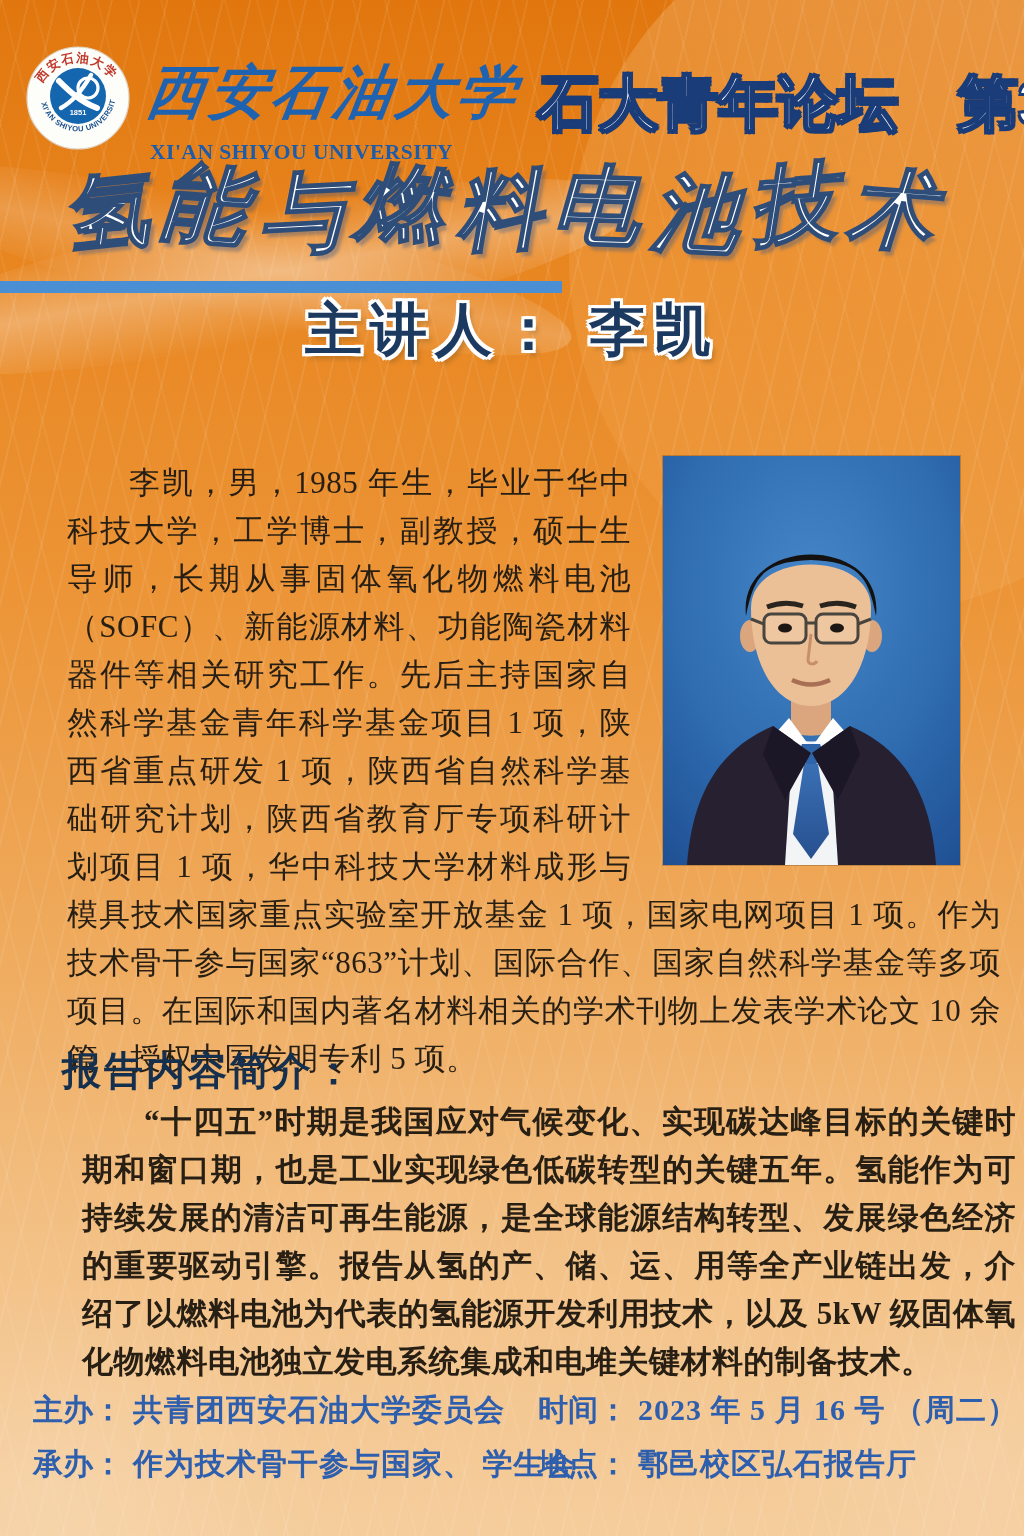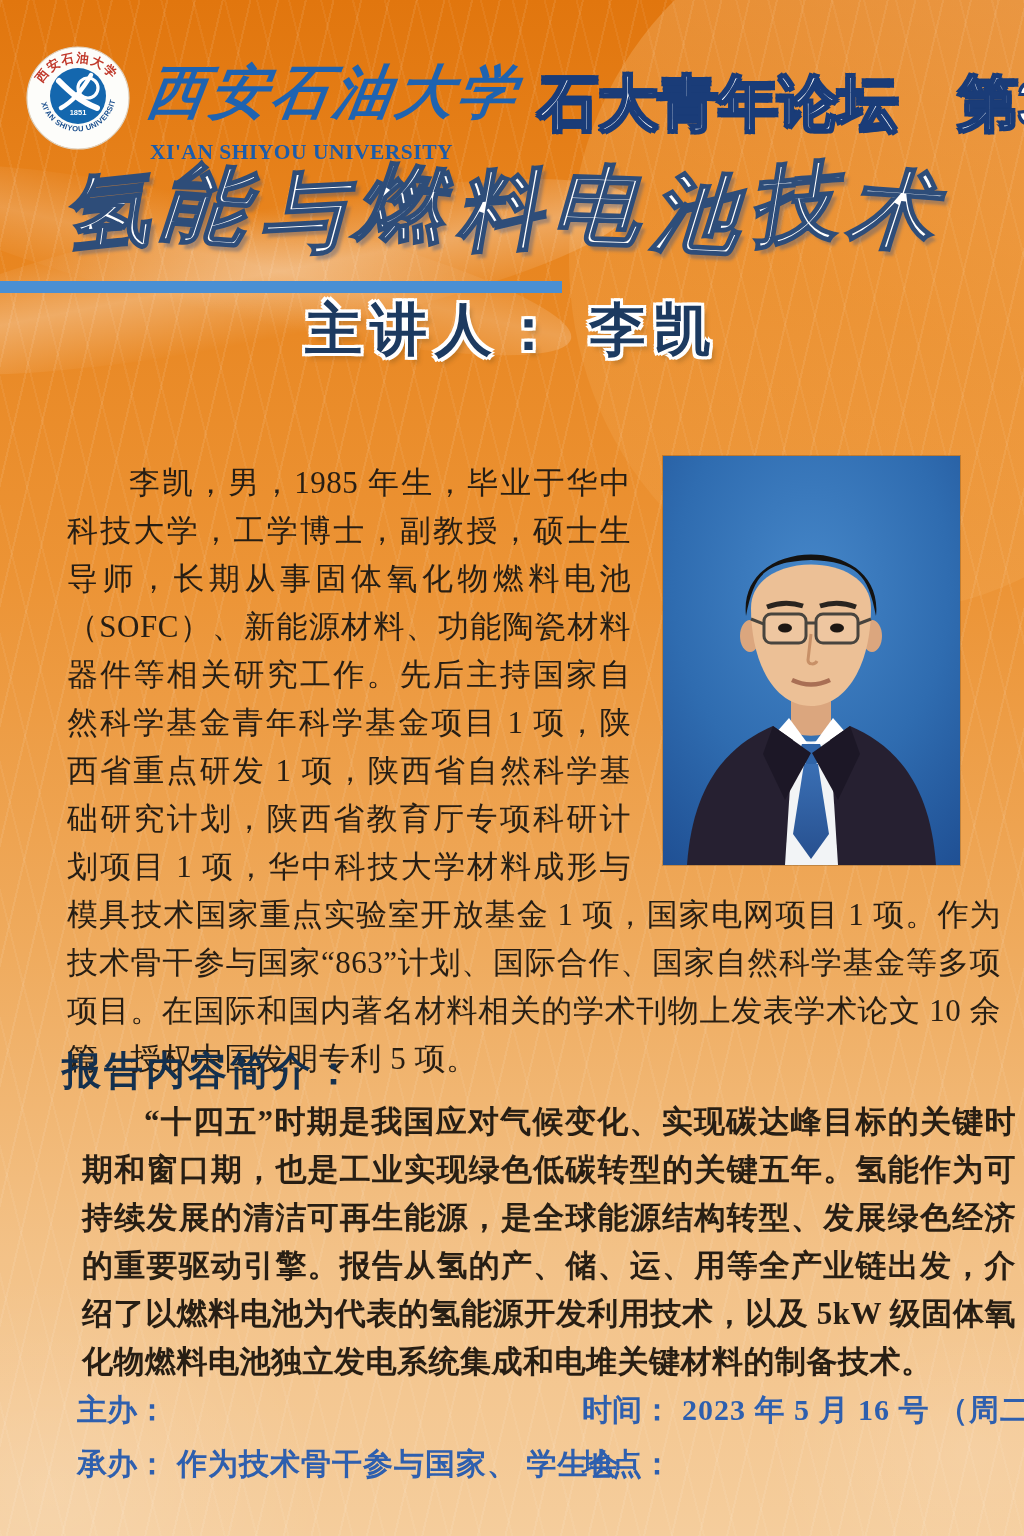--- a/index.html
+++ b/index.html
@@ -99,21 +99,21 @@
     float:right; width:297px; height:409px; margin:1px 45px 16px 32px;
     box-shadow:0 0 0 1px rgba(60,40,10,0.25);
   }
   .photo svg{display:block; width:100%; height:100%;}
 
   .footer{
     position:absolute; left:33px; top:1390px; width:970px;
     font-size:30px; font-weight:bold; color:#2e5fae; line-height:40px;
   }
   .footer-row{display:flex; margin-bottom:14px;}
-  .footer-cell-left{width:505px; flex:0 0 505px; display:flex;margin-left:44px;}
+  .footer-cell-left{width:505px; flex:0 0 505px; display:flex;}
   .footer-cell-right{flex:1; display:flex;}
   .footer-label{margin-right:10px; white-space:nowrap;}
   .footer-value{white-space:nowrap; letter-spacing:1px;}
 </style>
 </head>
 <body>
 
 <div class="poster">
 
   <div class="bg-grid"></div>
@@ -220,30 +220,32 @@
   <h3 class="sec-heading" id="report-heading">报告内容简介：</h3>
 
   <div class="report-body">
     <p class="body-text">“十四五”时期是我国应对气候变化、实现碳达峰目标的关键时期和窗口期，也是工业实现绿色低碳转型的关键五年。氢能作为可持续发展的清洁可再生能源，是全球能源结构转型、发展绿色经济的重要驱动引擎。报告从氢的产、储、运、用等全产业链出发，介绍了以燃料电池为代表的氢能源开发利用技术，以及 5kW 级固体氧化物燃料电池独立发电系统集成和电堆关键材料的制备技术。</p>
   </div>
 
   <div class="footer">
     <div class="footer-row">
       <div class="footer-cell-left">
         <span class="footer-label">主办：</span>
+        <span class="footer-value">共青团西安石油大学委员会</span>
       </div>
       <div class="footer-cell-right">
         <span class="footer-label">时间：</span>
         <span class="footer-value">2023 年 5 月 16 号 （周二） 19 点</span>
       </div>
     </div>
     <div class="footer-row">
       <div class="footer-cell-left">
         <span class="footer-label">承办：</span>
         <span class="footer-value">作为技术骨干参与国家、 学生会</span>
       </div>
       <div class="footer-cell-right">
         <span class="footer-label">地点：</span>
+        <span class="footer-value">鄠邑校区弘石报告厅</span>
       </div>
     </div>
   </div>
 
 </div>
 
 </body></html>

